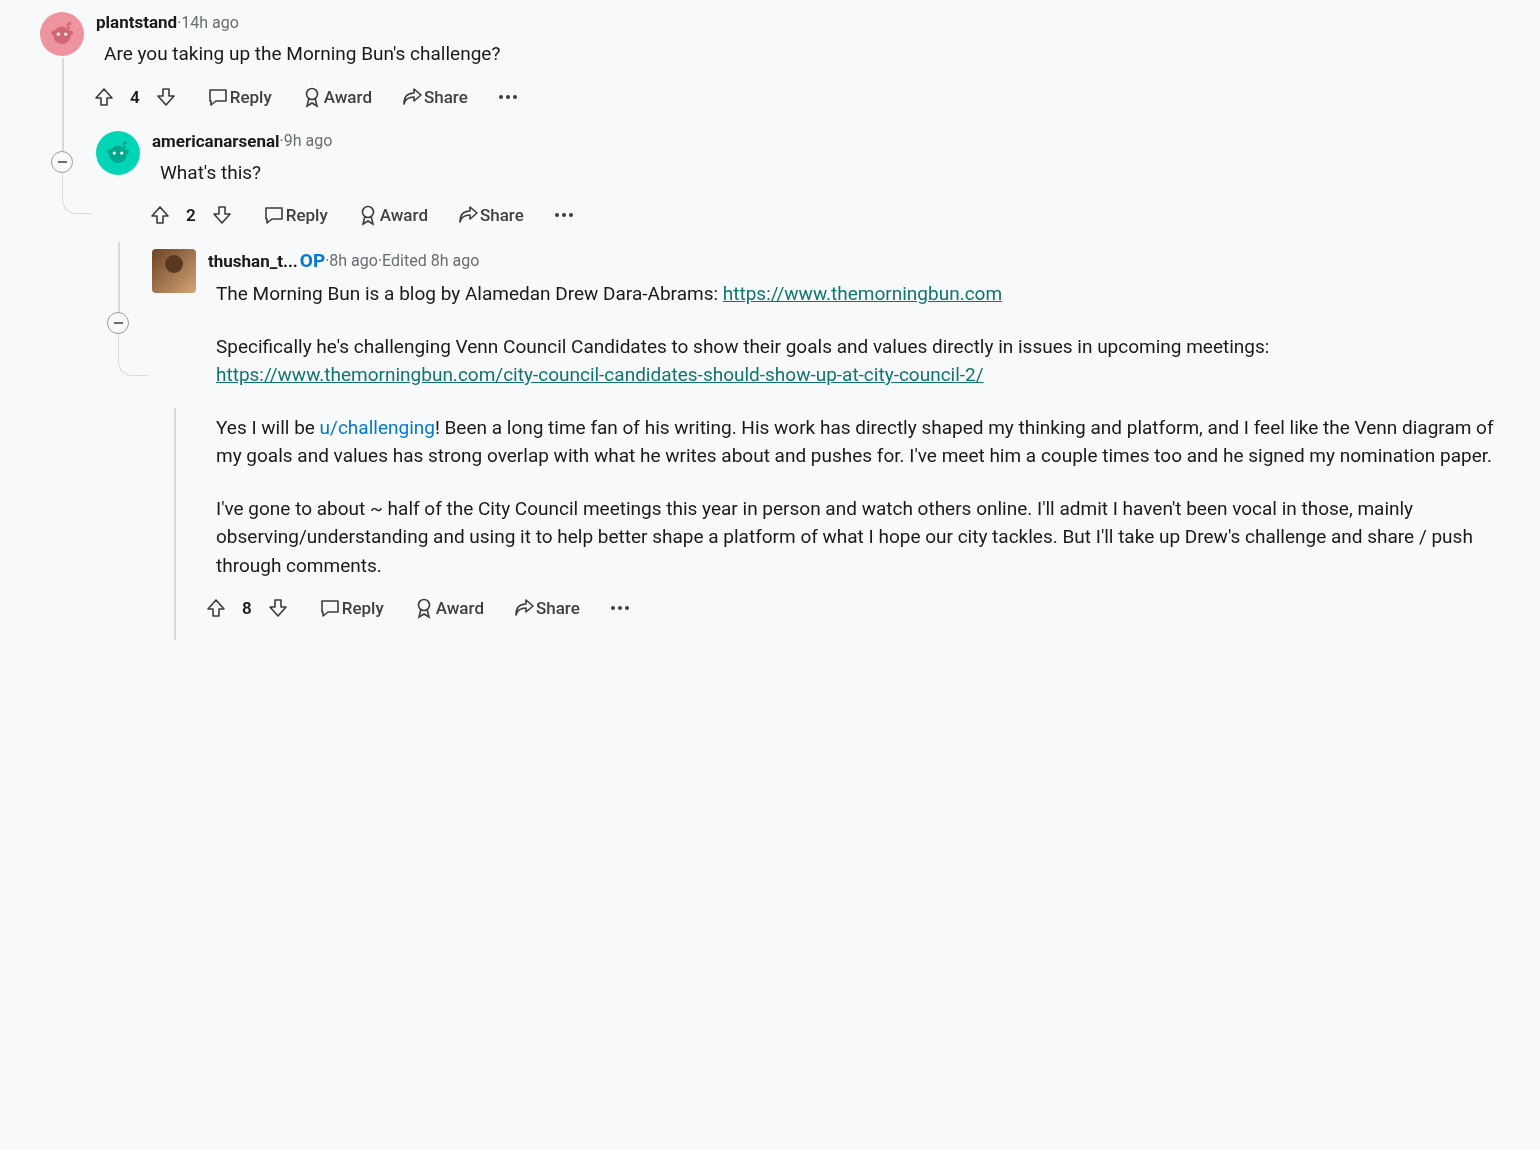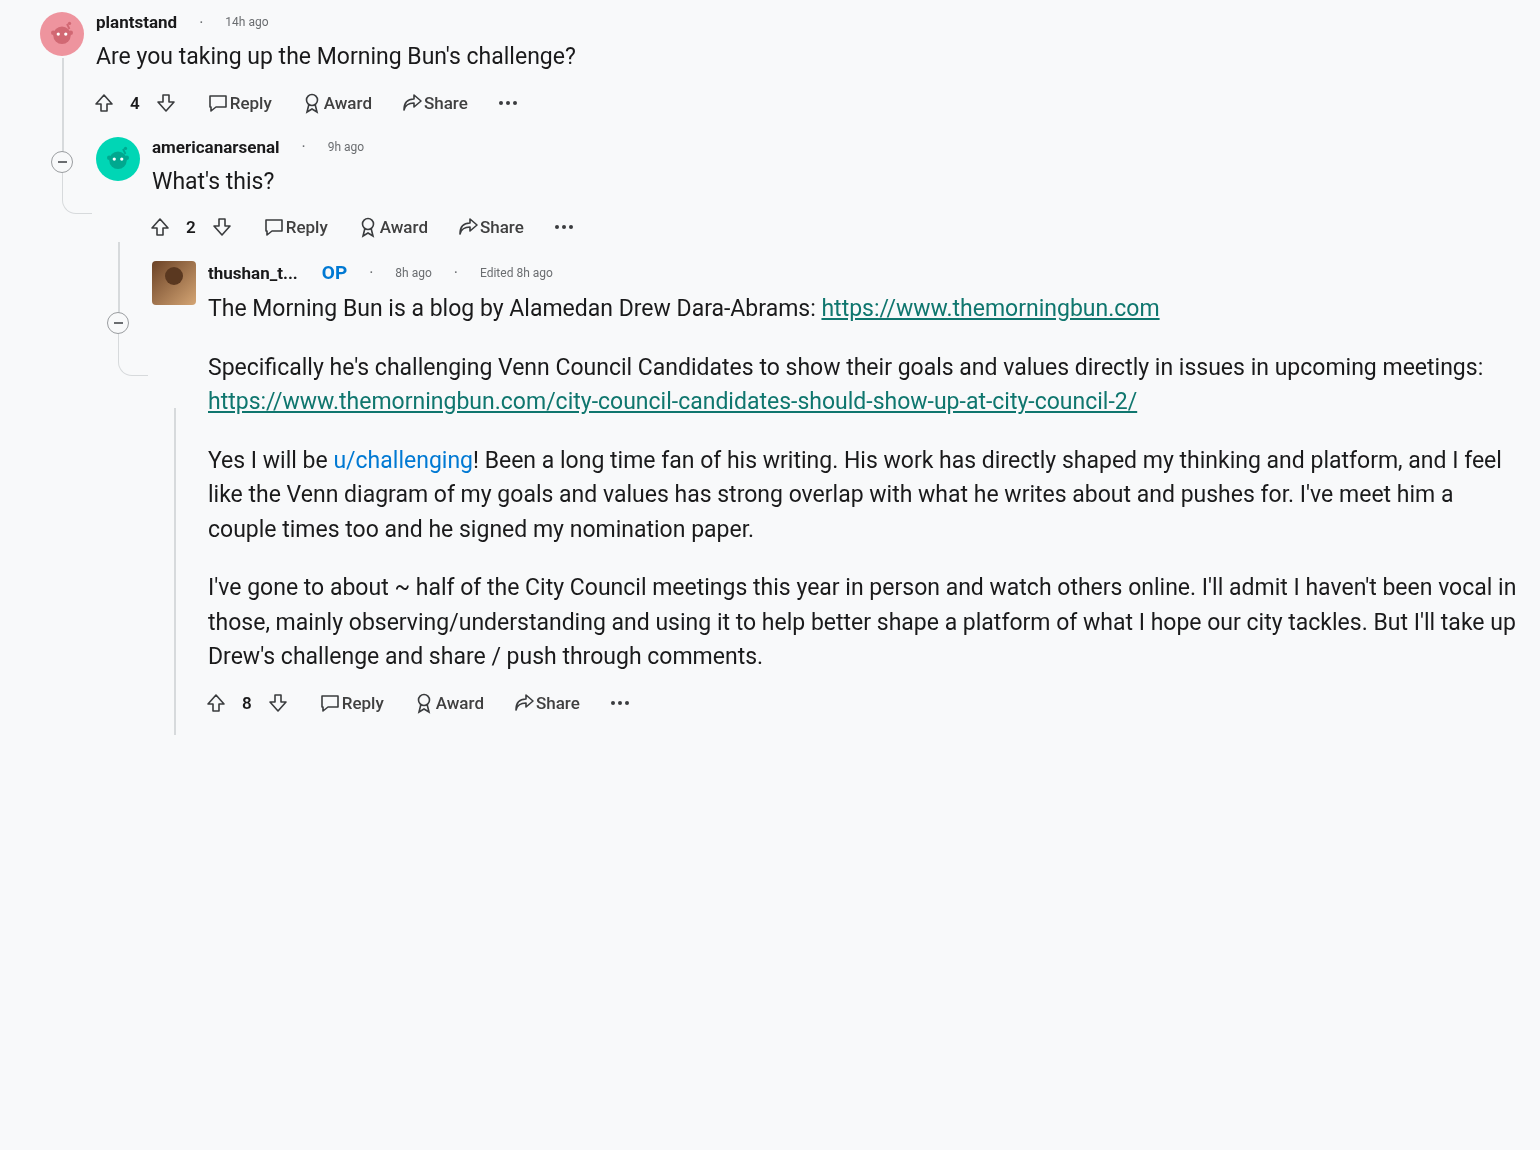--- a/index.html
+++ b/index.html
@@ -38,40 +38,40 @@
     content: "";
     position: absolute;
     top: 6px; left: 13px;
     width: 18px; height: 18px;
     background: #5a3820;
     border-radius: 50%;
   }
   .header-line {
     display: flex;
     align-items: center;
-    gap: 22px;
+    gap: 0;
     font-size: 16px;
     color: #6a6d70;
     margin-bottom: 6px;
     flex-wrap: wrap;
   }
   .username { font-weight: 700; color: #1a1a1b; font-size: 17px; }
   .op-badge {
     font-weight: 700;
     color: #0079d3;
     font-size: 19px;
     margin-left: 2px;
   }
   .dot { color: #6a6d70; }
-  .timestamp { color: #6a6d70; font-size: 12px; }
+  .timestamp { color: #6a6d70; font-size: 16px; }
   .comment-body {
-    font-size: 23px;
+    font-size: 19px;
     line-height: 1.5;
     color: #1a1a1b;
-    margin: 8px 0 16px 0;
+    margin: 8px 0 16px 8px;
   }
   .comment-body p { margin-bottom: 24px; }
   .comment-body p:last-child { margin-bottom: 0; }
   .comment-body a { color: #0f766e; text-decoration: underline; }
   .comment-body a.user-link { color: #0079d3; text-decoration: none; }
   .actions {
     display: flex;
     align-items: center;
     gap: 28px;
     font-size: 17px;

